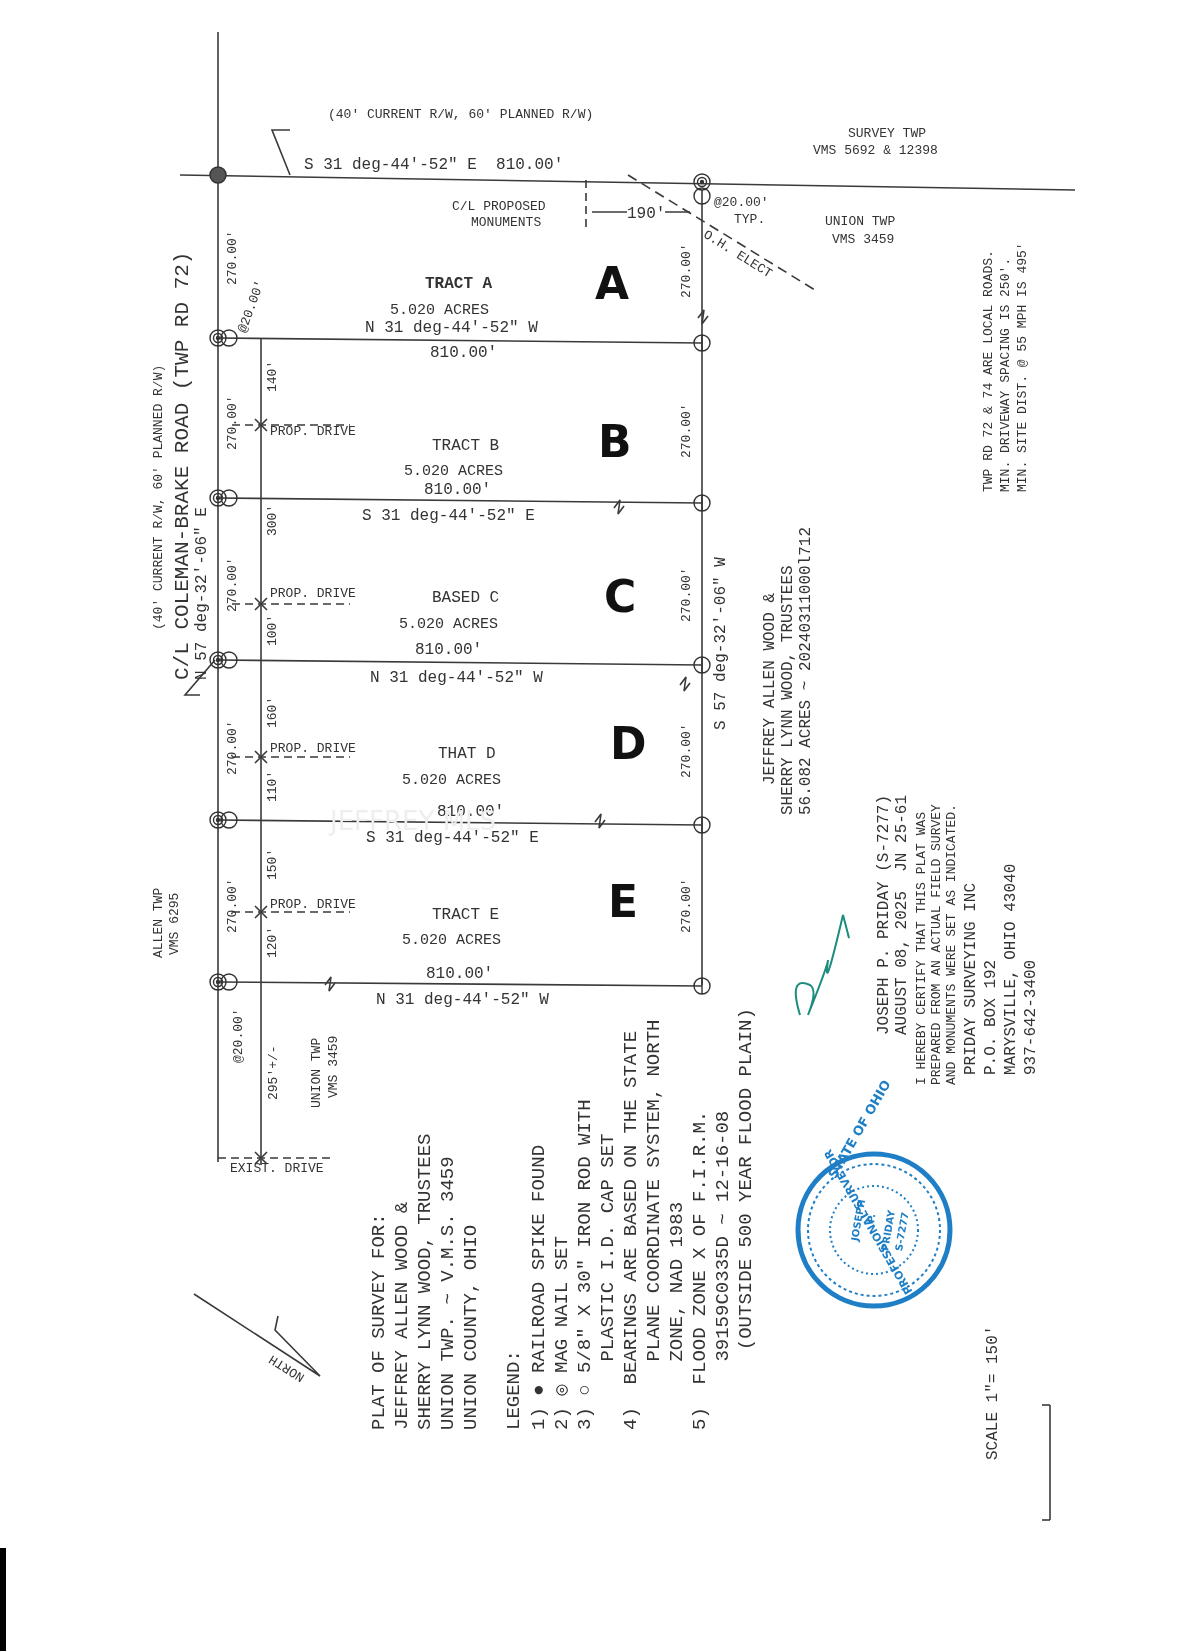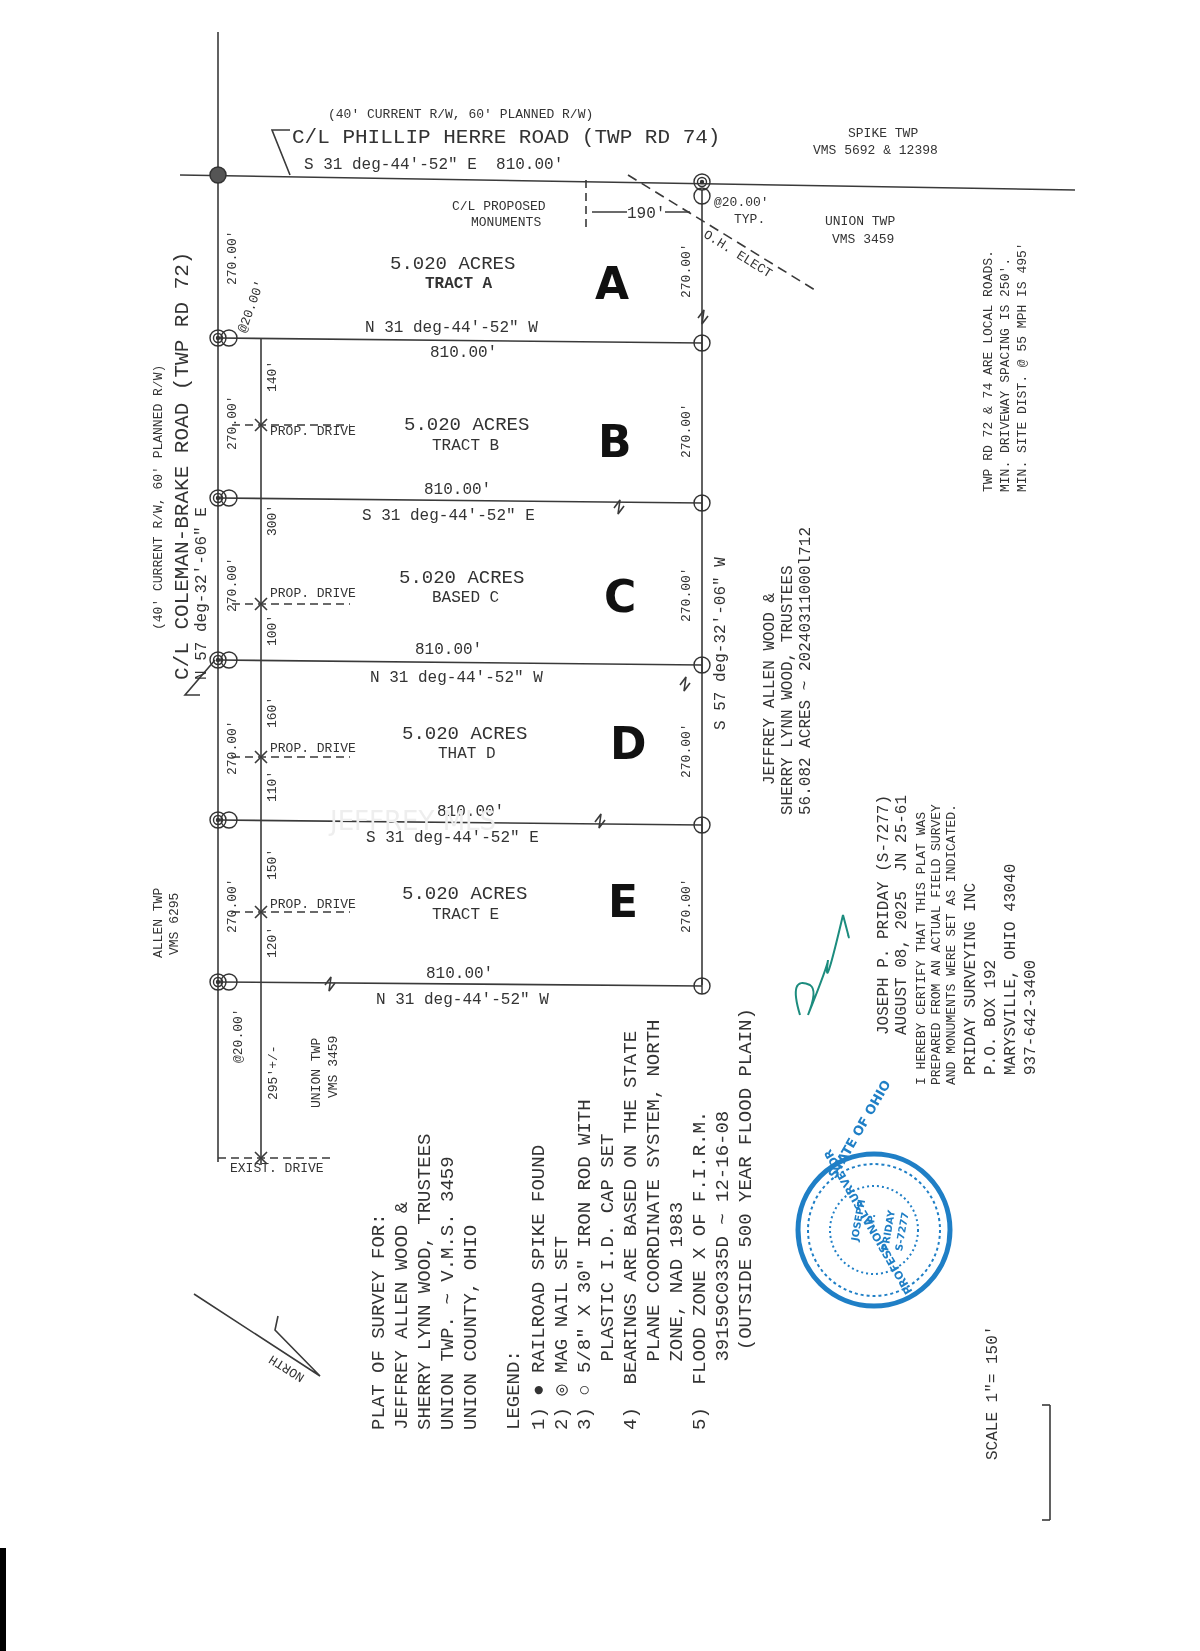--- a/index.html
+++ b/index.html
@@ -5,21 +5,21 @@
   html,body{margin:0;padding:0;background:#ffffff;}
   body{width:1200px;height:1651px;position:relative;overflow:hidden;font-family:"Liberation Mono","DejaVu Sans Mono",monospace;color:#2a2a2a;}
   #plat{position:absolute;left:0;top:0;width:1200px;height:1651px;}
   .t{position:absolute;white-space:pre;line-height:1;color:#333;}
   .rot{transform-origin:0 0;transform:rotate(-90deg);}
   .sm{font-size:13px;}
   .md{font-size:16px;}
   .lg{font-size:19px;}
   .xl{font-size:21px;}
   .hand{font-family:"DejaVu Sans",sans-serif;font-weight:bold;font-size:44px;color:#111;}
-  .ac{font-size:19px;}
+  .ac{font-size:15px;margin-top:48px;}
   .leftbar{position:absolute;left:0;top:1548px;width:6px;height:103px;background:#000;}
 </style>
 </head>
 <body>
 
 <div id="plat">
 
   <svg width="1200" height="1651" style="position:absolute;left:0;top:0">
     <g stroke="#3a3a3a" stroke-width="1.6" fill="none">
 
@@ -118,24 +118,23 @@
       <circle cx="874" cy="1230" r="76" stroke-width="5"></circle>
       <circle cx="874" cy="1230" r="66" stroke-width="2" stroke-dasharray="3,3"></circle>
       <circle cx="874" cy="1230" r="44" stroke-width="2" stroke-dasharray="2,3"></circle>
     </g>
 
   </svg>
 
   <div class="leftbar"></div>
 
   <div class="t sm" style="left:328px;top:108px;">(40' CURRENT R/W, 60' PLANNED R/W)</div>
-  <div class="t xl" style="left:292px;top:127px;">C/L PHILLIP HERRE ROAD (TWP RD 74)</div>
   <div class="t md" style="left:304px;top:157px;">S 31 deg-44'-52" E  810.00'</div>
 
-  <div class="t sm" style="left:848px;top:127px;">SPIKE TWP</div>
+  <div class="t sm" style="left:848px;top:127px;">SURVEY TWP</div>
   <div class="t sm" style="left:813px;top:144px;">VMS 5692 &amp; 12398</div>
   <div class="t sm" style="left:825px;top:215px;">UNION TWP</div>
   <div class="t sm" style="left:832px;top:233px;">VMS 3459</div>
 
   <div class="t rot sm" style="left:982px;top:492px;">TWP RD 72 &amp; 74 ARE LOCAL ROADS.</div>
   <div class="t rot sm" style="left:999px;top:492px;">MIN. DRIVEWAY SPACING IS 250'.</div>
   <div class="t rot sm" style="left:1016px;top:492px;">MIN. SITE DIST. @ 55 MPH IS 495'</div>
 
   <div class="t sm" style="left:452px;top:200px;">C/L PROPOSED</div>
   <div class="t sm" style="left:471px;top:216px;">MONUMENTS</div>

